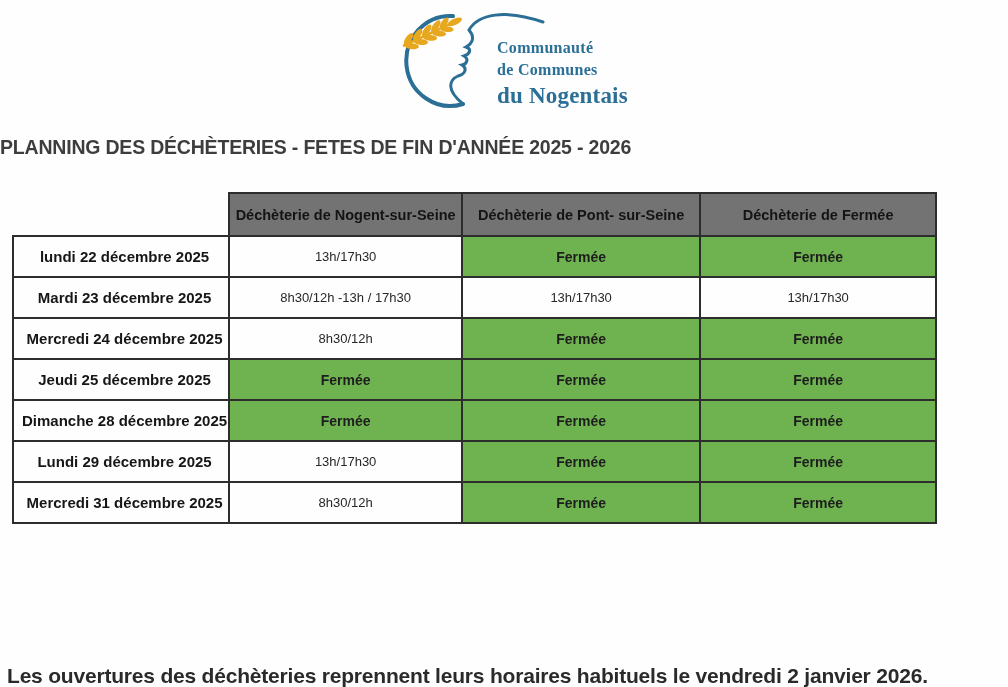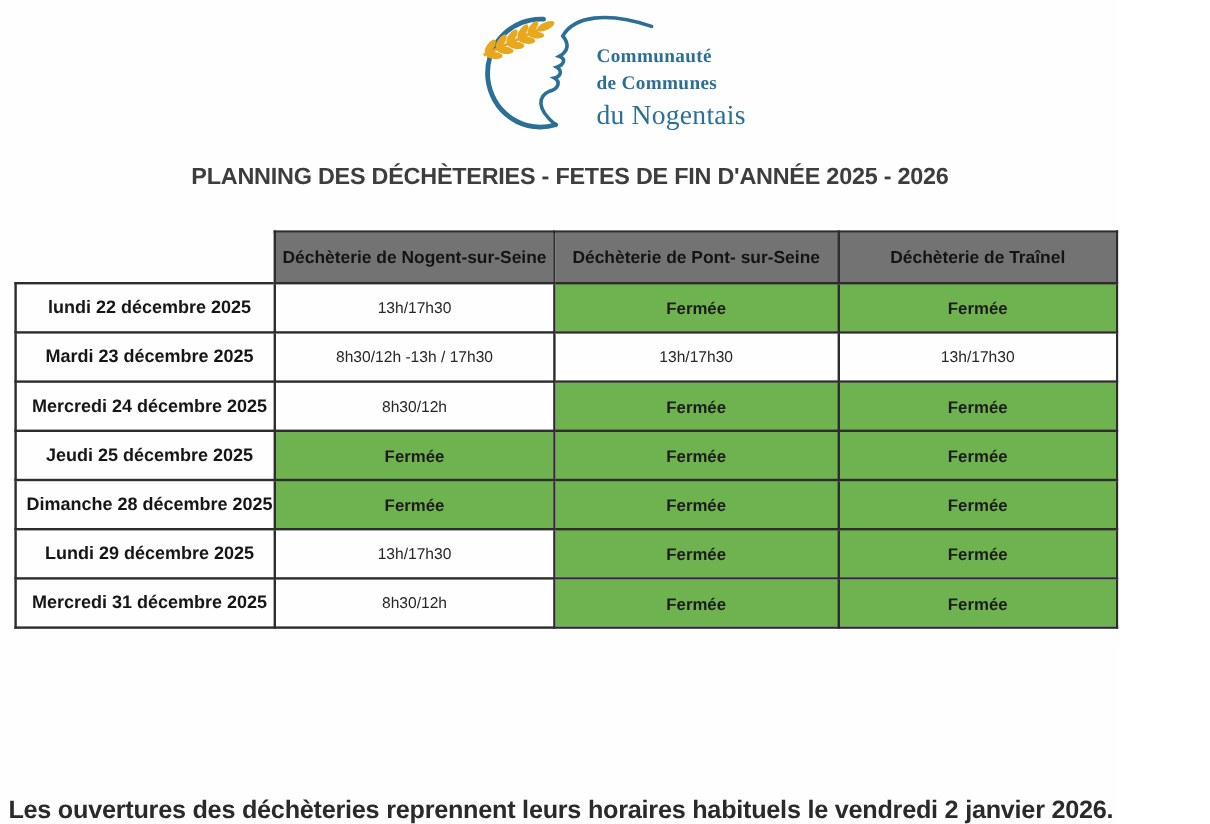--- a/index.html
+++ b/index.html
@@ -2,21 +2,21 @@
 <html style="--closed-green: #6fb350; --border-col: #2d2d2d; --logo-blue: #2b6e96;"><head>
 <meta charset="utf-8">
 <style>
   html, body {
     margin: 0;
     padding: 0;
     background: #ffffff;
   }
   .page {
     position: relative;
-    width: 932px;
+    width: 1008px;
     height: 687px;
     background: #fefefe;
     overflow: hidden;
     font-family: "Liberation Sans", sans-serif;
     color: #1a1a1a;
   }
 
   
   .logo-graphic {
     position: absolute;
@@ -32,33 +32,33 @@
     line-height: 1;
   }
   .logo-line-sm {
     font-size: 16px;
     font-weight: 700;
     letter-spacing: 0.3px;
     margin-bottom: 6px;
   }
   .logo-line-lg {
     font-size: 23px;
-    font-weight: 400;
+    font-weight: 700;
     letter-spacing: 0.2px;
     margin-top: 2px;
   }
 
   
   .title {
     position: absolute;
     top: 136px;
     left: 0;
     width: 950px;
     margin: 0;
-    text-align: center;
+    text-align: left;
     font-size: 19.5px;
     font-weight: 700;
     letter-spacing: -0.2px;
     color: #3d3d3d;
   }
 
   
   .planning-table {
     position: absolute;
     top: 192px;
@@ -157,21 +157,21 @@
       <col style="width:210px">
       <col style="width:233px">
       <col style="width:238px">
       <col style="width:236px">
     </colgroup>
     <thead>
       <tr>
         <th class="empty"></th>
         <th>Déchèterie de Nogent-sur-Seine</th>
         <th>Déchèterie de Pont- sur-Seine</th>
-        <th>Déchèterie de Traînel</th>
+        <th>Déchèterie de Fermée</th>
       </tr>
     </thead>
     <tbody>
         <tr>
           <td class="date-cell">lundi 22 décembre 2025</td>
           <td class="time-cell">13h/17h30</td>
           <td class="time-cell closed">Fermée</td>
           <td class="time-cell closed">Fermée</td>
         </tr>
         <tr>

